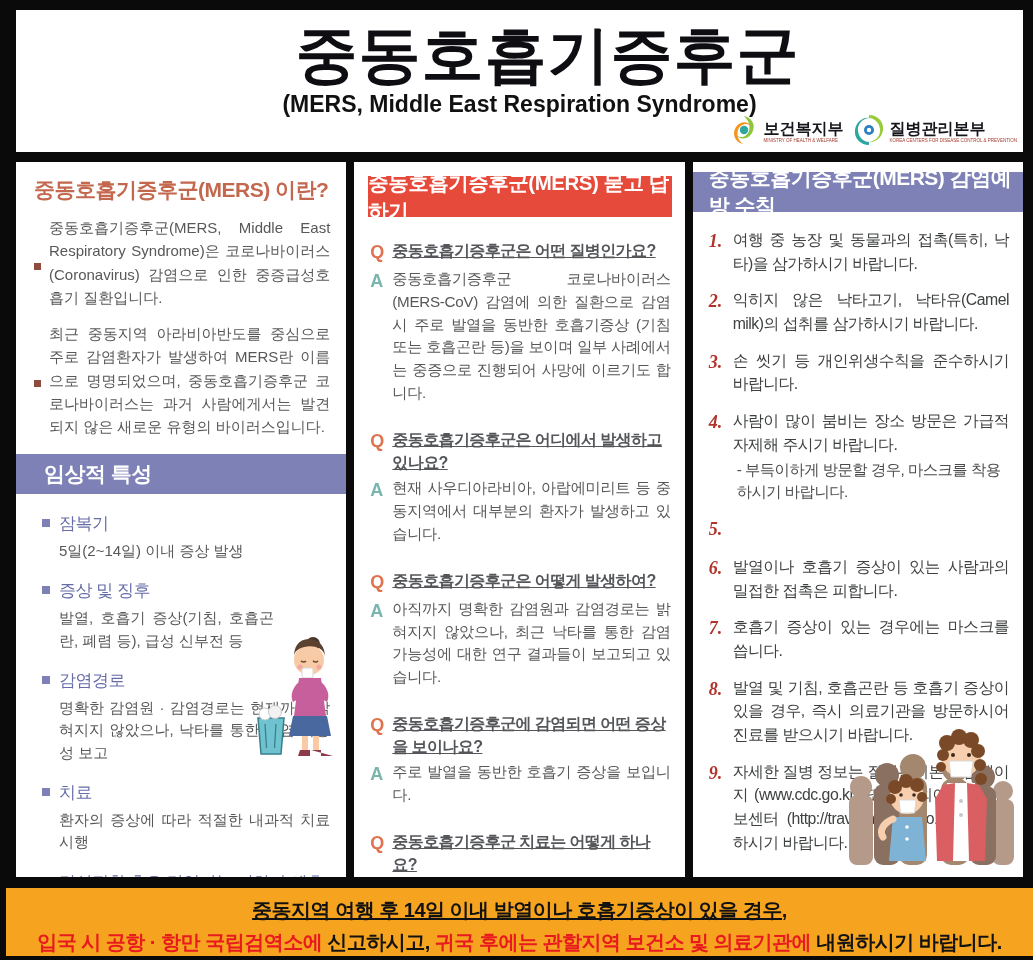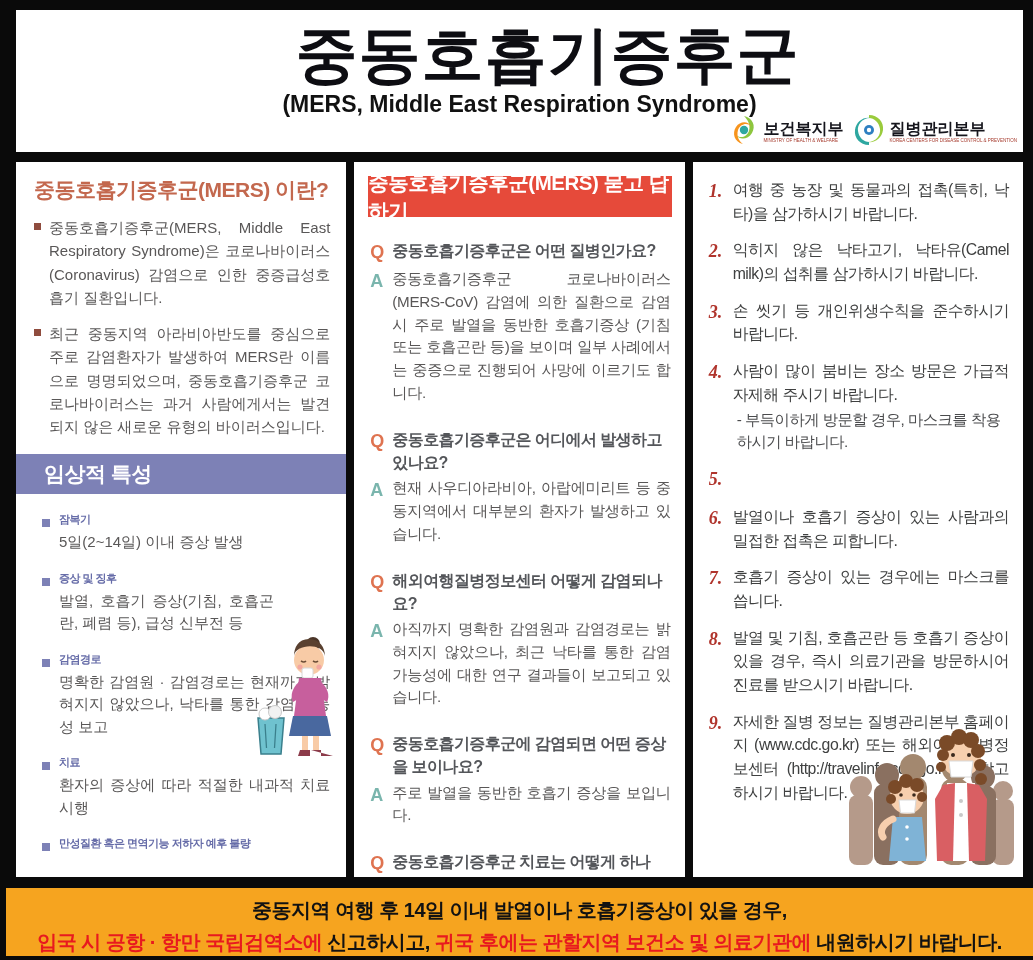--- a/index.html
+++ b/index.html
@@ -12,56 +12,56 @@
   .subtitle{margin-top:4px;text-align:center;font-size:23px;font-weight:700;color:#111;}
   .logos{position:absolute;right:6px;bottom:2px;display:flex;align-items:center;gap:10px;}
   .logo{display:flex;align-items:center;gap:4px;}
   .logo .txt{display:flex;flex-direction:column;line-height:1;}
   .logo .kname{font-size:16px;font-weight:700;color:#15151c;letter-spacing:0;}
   .logo .cap{font-size:4.5px;color:#a5392c;margin-top:2px;white-space:nowrap;letter-spacing:0;}
   
   .cols{display:flex;gap:8px;height:715px;margin-top:10px;}
   .col{flex:1 1 0;background:#ffffff;position:relative;overflow:hidden;}
   h2.about-title{margin:14px 18px 12px 18px;font-size:21px;font-weight:800;color:#c3684e;letter-spacing:-0.5px;}
-  .intro-item{display:flex;margin:0 16px 13px 18px;}
+  .intro-item{display:flex;margin:0 16px 13px 18px;align-items:center;}
   .sq{flex:0 0 auto;width:7px;height:7px;margin:7px 8px 0 0;background:#8f4c3e;}
   .intro-item p{margin:0;font-size:15px;line-height:1.55;color:#595757;text-align:justify;}
   .bar{height:40px;background:#7d81b6;color:#fff;font-size:21px;font-weight:800;display:flex;align-items:center;padding-left:28px;letter-spacing:-0.5px;margin-top:16px;}
   .bar.rules-bar{margin-top:10px;padding-left:16px;}
   .features{padding:18px 16px 0 26px;}
   .feature{margin-bottom:17px;}
   .f-head{display:flex;}
   .f-sq{flex:0 0 auto;width:8px;height:8px;margin:7px 9px 0 0;background:#7d81b6;}
-  .f-title{font-size:11px;font-weight:700;color:#666ca8;letter-spacing:-0.5px;line-height:1.45;}
+  .f-title{font-size:17px;font-weight:400;color:#666ca8;letter-spacing:-0.5px;line-height:1.45;}
   .f-body{margin:3px 0 0 17px;font-size:15px;line-height:1.5;color:#595757;text-align:justify;}
   .f-body:empty{display:none;}
   .feature.symptoms .f-body{max-width:215px;}
   
   .red-box{margin:14px 13px 22px 14px;height:41px;background:#e64a3a;color:#fff;font-size:20.5px;font-weight:800;display:flex;align-items:center;justify-content:center;letter-spacing:-0.5px;}
   .qa{margin:0 14px 23px 16px;}
   .row{display:flex;}
   .mark{flex:0 0 22px;font-size:18px;font-weight:800;line-height:1.45;}
   .qmark{color:#df7350;}
   .amark{color:#7ab5ad;}
-  .qtext{margin:0;font-size:16px;font-weight:700;color:#54565a;line-height:1.45;letter-spacing:-0.6px;}
+  .qtext{margin:0;font-size:16px;font-weight:700;color:#54565a;line-height:1.45;letter-spacing:-0.6px;text-decoration:underline;}
   .atext{margin:0;font-size:15.2px;color:#595757;line-height:1.5;text-align:justify;letter-spacing:-0.3px;}
   .qa .row + .row{margin-top:3px;}
   
   .rules{padding:16px 14px 0 16px;}
   .rule{display:flex;margin-bottom:13px;}
   .r-num{flex:0 0 24px;font-family:"Liberation Serif","DejaVu Serif",serif;font-style:italic;font-weight:700;font-size:18px;color:#b0342c;line-height:1.45;}
   .r-text{margin:0;font-size:15.8px;color:#3f4040;line-height:1.5;letter-spacing:-0.5px;text-align:justify;}
   .r-sub{margin:2px 0 0 4px;font-size:15.3px;color:#4a4b4d;line-height:1.45;letter-spacing:-0.5px;}
   .r-sub:empty{display:none;}
   .illu-woman{position:absolute;right:10px;top:468px;}
   .illu-family{position:absolute;right:8px;bottom:8px;}
   
   .banner-gap{height:11px;background:#0a0a0a;margin:0 -10px;}
   .banner{margin:0 -10px;height:68px;background:#f6a41f;text-align:center;padding-top:9px;}
-  .b1{font-size:20px;font-weight:800;color:#121212;letter-spacing:-0.5px;}
+  .b1{font-size:20px;font-weight:800;color:#121212;letter-spacing:-0.5px;text-decoration:underline;}
   .b2{margin-top:5px;font-size:20px;font-weight:700;letter-spacing:-0.5px;}
   .b2 .red{color:#e8191f;}
   .b2 .blk{color:#121212;}
   .bottom-edge{height:4px;background:#0a0a0a;margin:0 -10px;}
 </style>
 </head>
 <body>
 
 <div class="poster">
 
@@ -202,21 +202,21 @@
           <p class="qtext">중동호흡기증후군은 어디에서 발생하고 있나요?</p>
           </div>
         <div class="row">
             <span class="mark amark">A</span>
           <p class="atext">현재 사우디아라비아, 아랍에미리트 등 중동지역에서 대부분의 환자가 발생하고 있습니다.</p>
           </div>
       </div>
       <div class="qa">
         <div class="row">
             <span class="mark qmark">Q</span>
-          <p class="qtext">해외여행질병정보센터 어떻게 감염되나요?</p>
+          <p class="qtext">중동호흡기증후군은 어떻게 발생하여?</p>
           </div>
         <div class="row">
             <span class="mark amark">A</span>
           <p class="atext">아직까지 명확한 감염원과 감염경로는 밝혀지지 않았으나, 최근 낙타를 통한 감염 가능성에 대한 연구 결과들이 보고되고 있습니다.</p>
           </div>
       </div>
       <div class="qa">
         <div class="row">
             <span class="mark qmark">Q</span>
           <p class="qtext">중동호흡기증후군에 감염되면 어떤 증상을 보이나요?</p>
@@ -233,20 +233,21 @@
           </div>
         <div class="row">
             <span class="mark amark">A</span>
           <p class="atext">예방용 백신과 치료제(항바이러스제)가 개발되지 않아, 증상에 따라 내과적 치료를 시행합니다.</p>
           </div>
       </div>
 
     </section>
 
     <section class="col">
+      <div class="bar rules-bar">중동호흡기증후군(MERS) 감염예방 수칙</div>
 
       <div class="rules">
         <div class="rule">
           <span class="r-num">1.</span>
           <div>
               <p class="r-text">여행 중 농장 및 동물과의 접촉(특히, 낙타)을 삼가하시기 바랍니다.</p>
             </div>
         </div>
         <div class="rule">
           <span class="r-num">2.</span>

